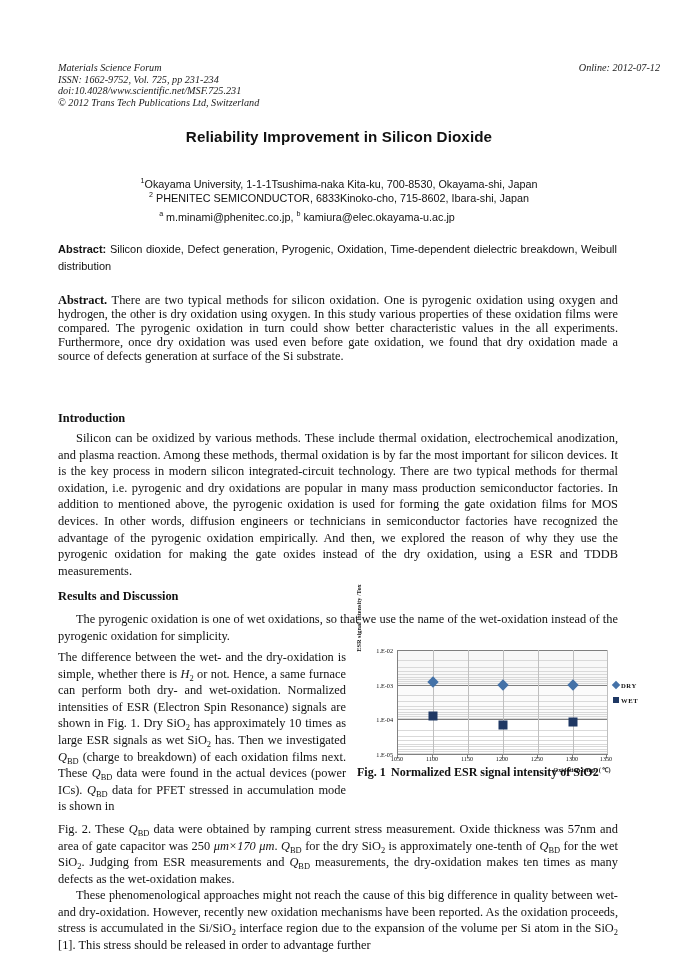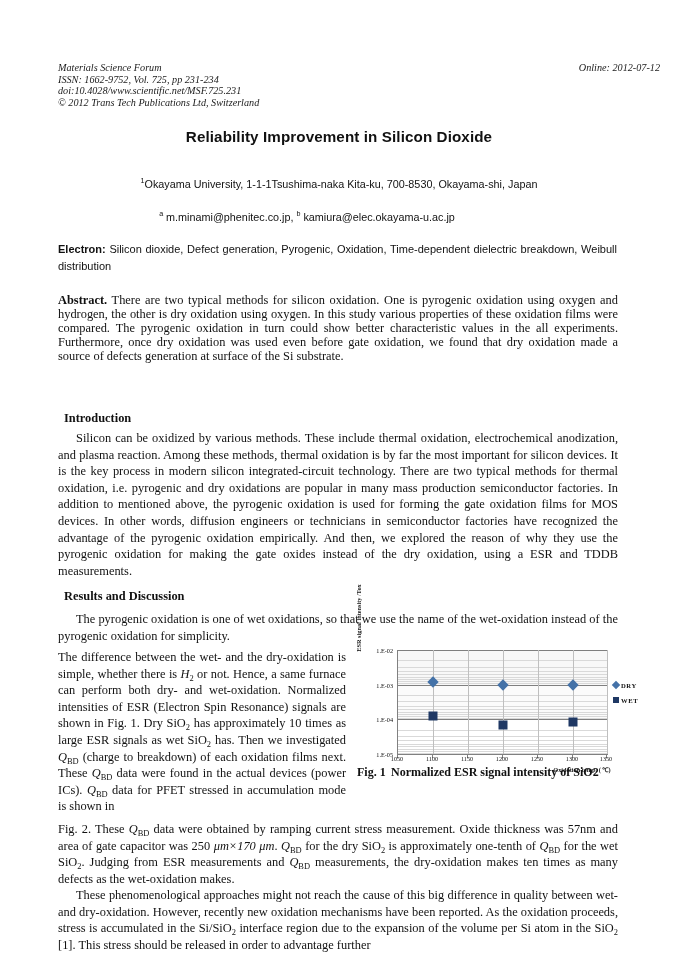--- a/index.html
+++ b/index.html
@@ -72,21 +72,21 @@
 
   .abstract{
     position:absolute;left:58px;top:249px;width:560px;
     font-size:12.4px;
     line-height:14px;
     text-align:justify;
   }
   .abstract b{font-weight:bold;}
 
   .h2{
-    position:absolute;left:64px;
+    position:absolute;left:58px;
     font-weight:bold;font-size:12.4px;
   }
   #intro-head{top:367px;}
   #results-head{top:545px;}
 
   .para{
     position:absolute;left:58px;width:560px;
     font-size:12.4px;
     line-height:16.6px;
     text-align:justify;
@@ -187,28 +187,29 @@
     <div class="line">doi:10.4028/www.scientific.net/MSF.725.231</div>
     <div class="line copy">© 2012 Trans Tech Publications Ltd, Switzerland</div>
     <div class="online">Online: 2012-07-12</div>
   </div>
 
   <div class="title">Reliability Improvement in Silicon Dioxide</div>
 
 
   <div class="affil">
     <div><sup>1</sup><span>Okayama University, 1-1-1Tsushima-naka Kita-ku, 700-8530, Okayama-shi, Japan</span></div>
+    <div><sup>2</sup><span> PHENITEC SEMICONDUCTOR, 6833Kinoko-cho, 715-8602, Ibara-shi, Japan</span></div>
   </div>
 
   <div class="emails">
     <sup>a</sup><span> m.minami@phenitec.co.jp, </span><sup>b</sup><span> kamiura@elec.okayama-u.ac.jp</span>
   </div>
 
   <div class="keywords">
-    <b>Electron:</b><span> Silicon dioxide, Defect generation, Pyrogenic, Oxidation, Time-dependent dielectric breakdown, Weibull distribution</span>
+    <b>Abstract:</b><span> Silicon dioxide, Defect generation, Pyrogenic, Oxidation, Time-dependent dielectric breakdown, Weibull distribution</span>
   </div>
 
   <div class="abstract">
     <b>Abstract.</b><span> There are two typical methods for silicon oxidation. One is pyrogenic oxidation using oxygen and hydrogen, the other is dry oxidation using oxygen. In this study various properties of these oxidation films were compared. The pyrogenic oxidation in turn could show better characteristic values in the all experiments. Furthermore, once dry oxidation was used even before gate oxidation, we found that dry oxidation  made a source of defects generation at surface of the Si substrate.</span>
   </div>
 
   <div class="h2" id="intro-head">Introduction</div>
   <div class="para" id="intro-p"> Silicon can be oxidized by various methods. These include thermal oxidation, electrochemical anodization, and plasma reaction. Among these methods, thermal oxidation is by far the most important for silicon devices. It is the key process in modern silicon integrated-circuit technology. There are two typical methods for thermal oxidation, i.e. pyrogenic and dry oxidations are popular in many mass production semiconductor factories. In addition to mentioned above, the pyrogenic oxidation is used for forming the gate oxidation films for MOS devices. In other words, diffusion engineers or technicians in semiconductor factories have recognized the advantage of the pyrogenic oxidation empirically. And then, we explored the reason of why they use the pyrogenic oxidation for making the gate oxides instead of the dry oxidation, using a ESR and TDDB measurements.</div>
 
   <div class="h2" id="results-head">Results and Discussion</div>

